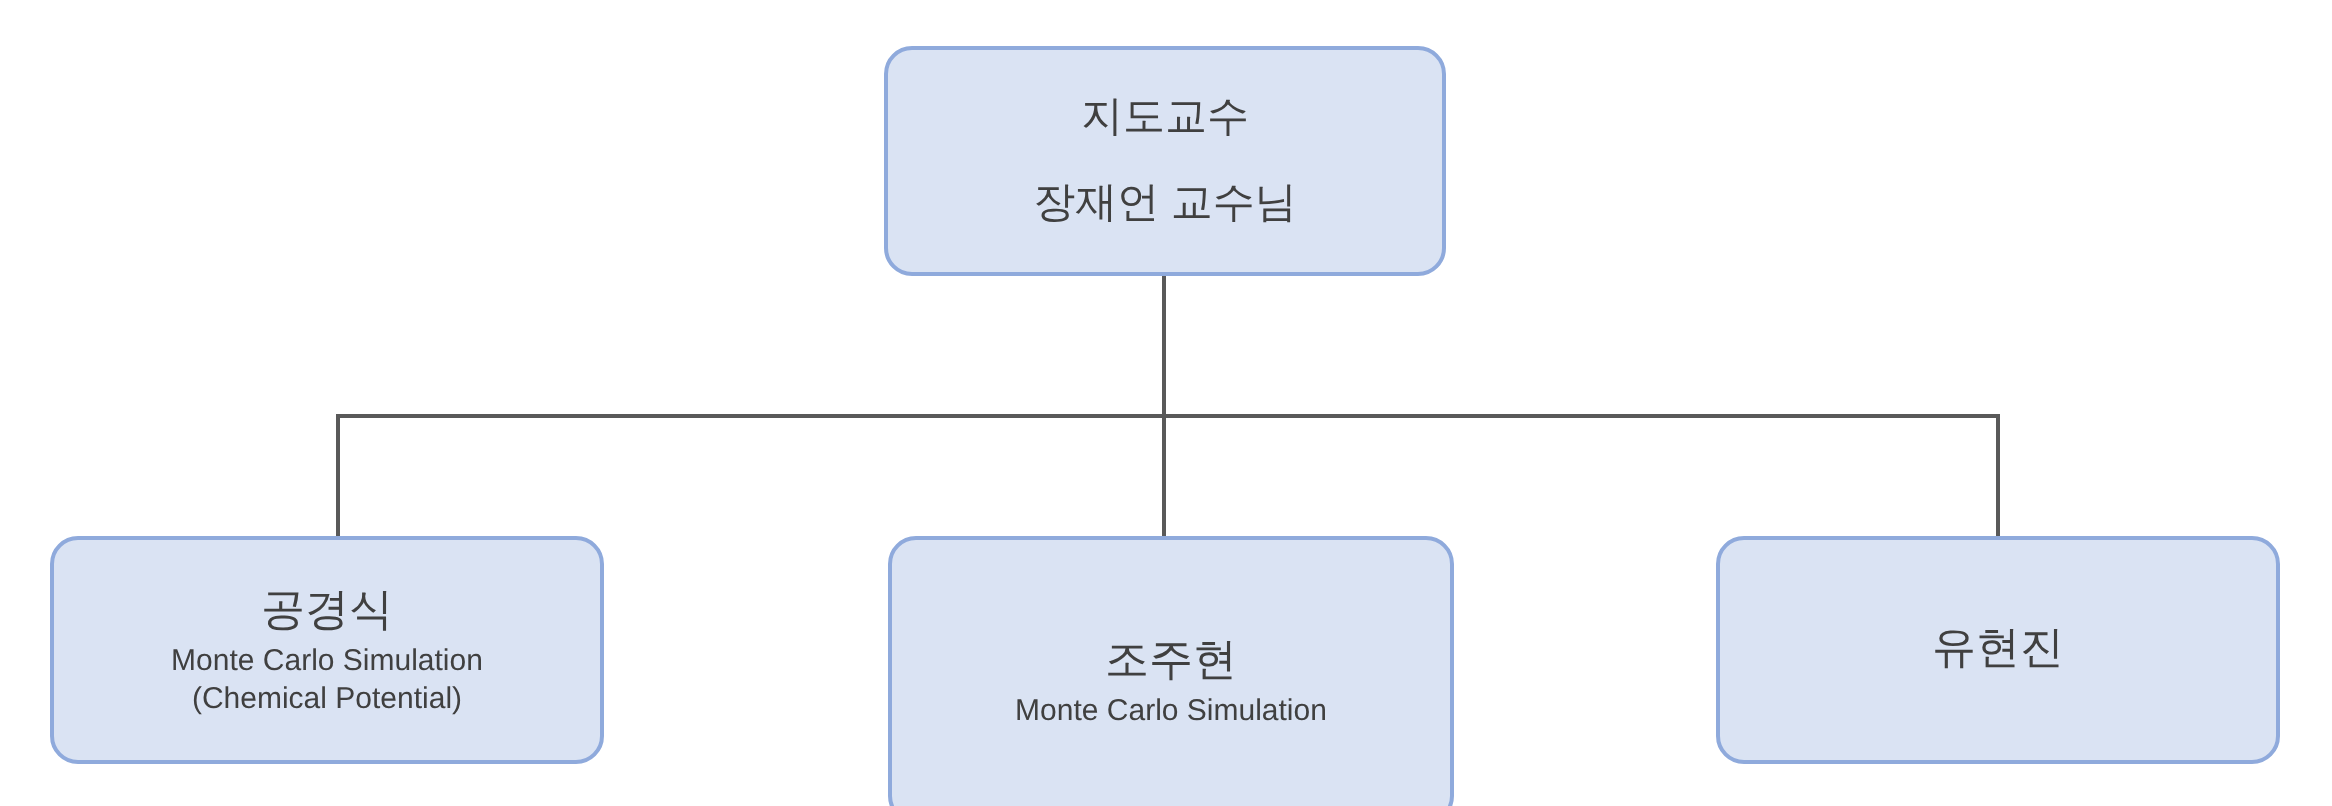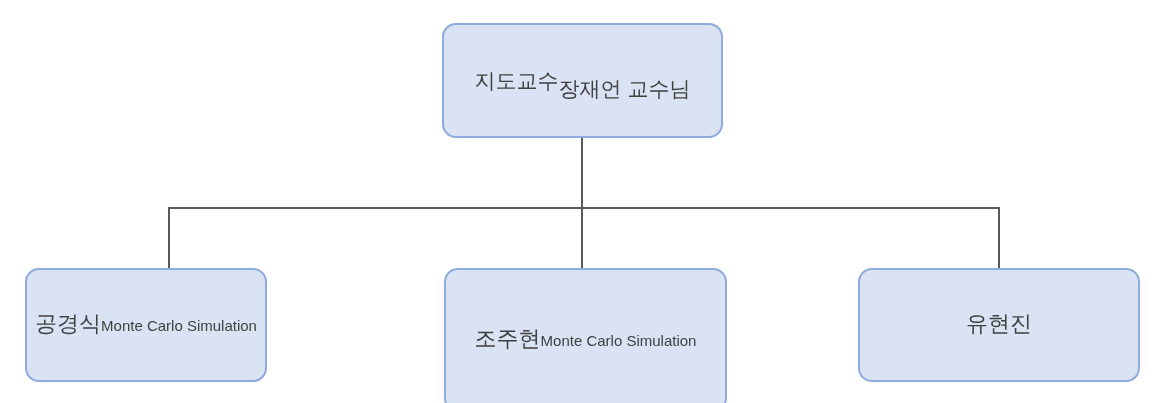--- a/index.html
+++ b/index.html
@@ -15,28 +15,28 @@
     background: #ffffff;
     overflow: hidden;
   }
   .node {
     position: absolute;
     box-sizing: border-box;
     background: var(--node-fill, #dae3f3);
     border: 2px solid var(--node-border, #8faadc);
     border-radius: 14px;
     display: flex;
-    flex-direction: row;
+    flex-direction: column;
     align-items: center;
     justify-content: center;
     text-align: center;
     color: var(--text-color, #404040);
   }
   .node-root   { left: 442px; top: 23px;  width: 281px; height: 115px; }
-  .node-m1     { left: 25px;  top: 268px; width: 242px; height: 114px; }
+  .node-m1     { left: 25px;  top: 268px; width: 277px; height: 114px; }
   .node-m2     { left: 444px; top: 268px; width: 283px; height: 144px; }
   .node-m3     { left: 858px; top: 268px; width: 282px; height: 114px; }
 
   .role-line   { font-size: 21px; line-height: 26px; }
   .node-root .role-line + .role-line { margin-top: 17px; }
 
   .member-name   { font-size: 22px; line-height: 27px; margin-bottom: 3px; }
   .member-detail { font-size: 15px; line-height: 19px; }
 
   .connector {
@@ -59,20 +59,21 @@
   <div class="connector conn-right-v"></div>
 
   <div class="node node-root">
     <div class="role-line">지도교수</div>
     <div class="role-line">장재언 교수님</div>
   </div>
 
   <div class="node node-m1">
     <div class="member-name">공경식</div>
     <div class="member-detail">Monte Carlo Simulation</div>
+    <div class="member-detail">(Chemical Potential)</div>
   </div>
 
   <div class="node node-m2">
     <div class="member-name">조주현</div>
     <div class="member-detail">Monte Carlo Simulation</div>
   </div>
 
   <div class="node node-m3">
     <div class="member-name">유현진</div>
   </div>

